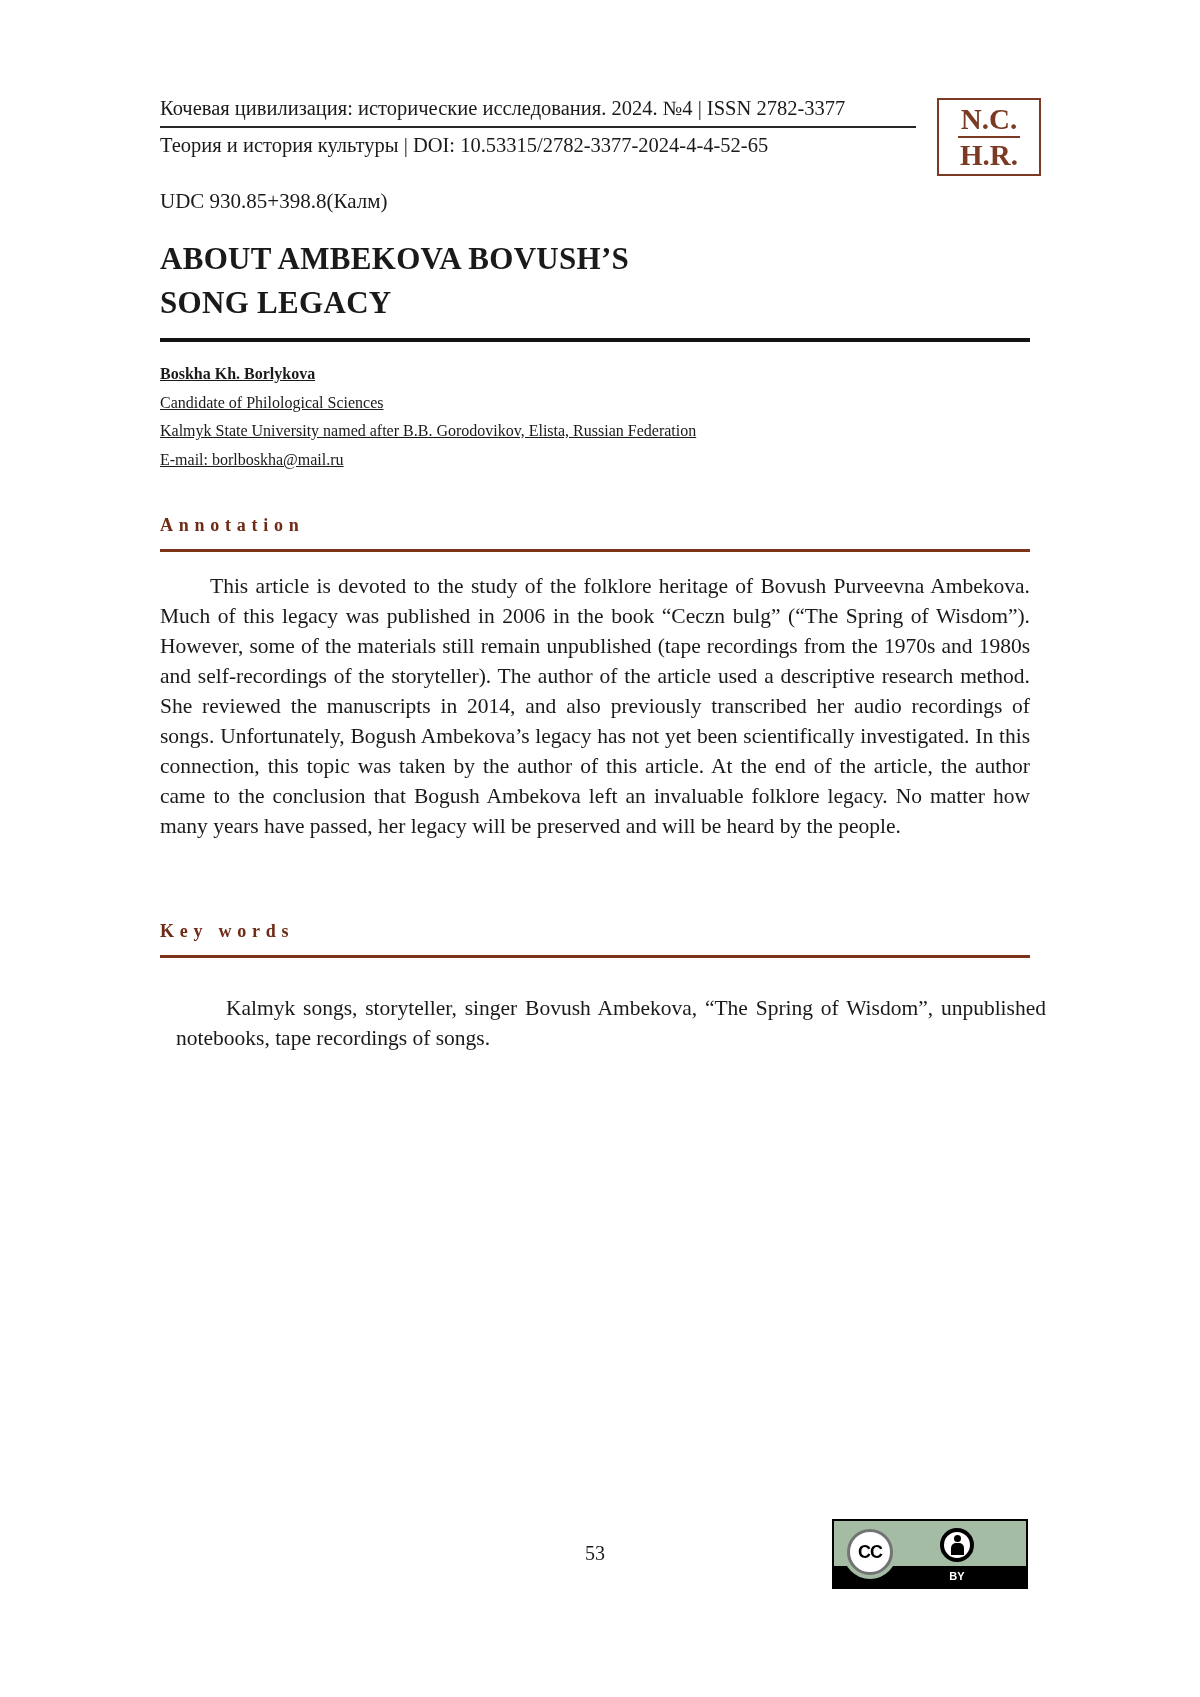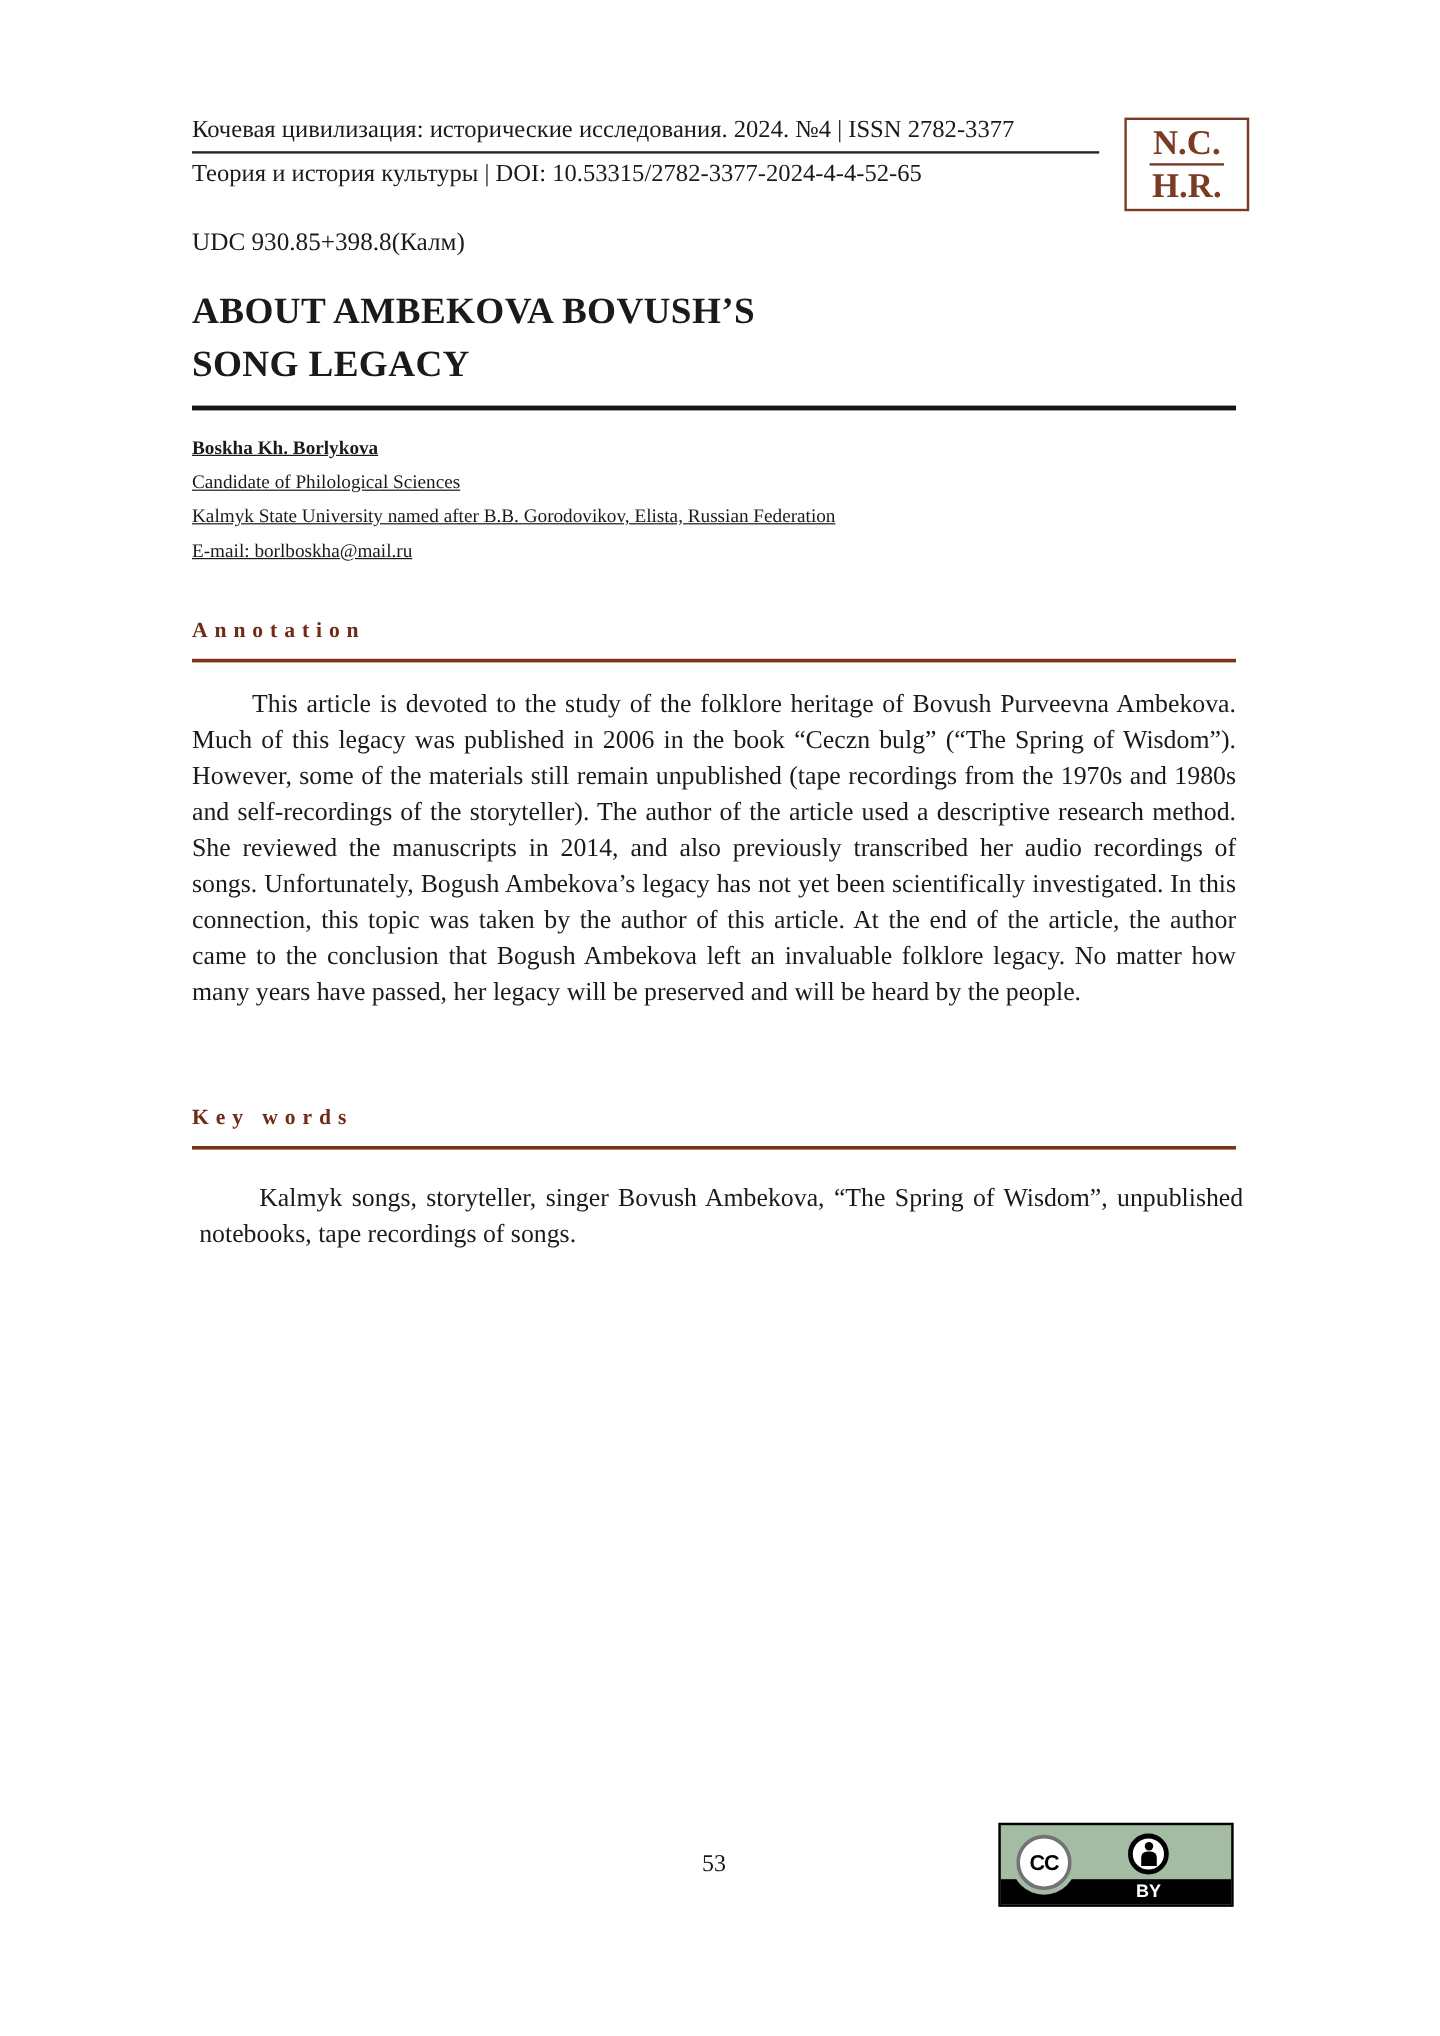--- a/index.html
+++ b/index.html
@@ -81,21 +81,21 @@
   }
   .person-circle {
     position:absolute; left:106px; top:7px;
     width:34px; height:34px; box-sizing:border-box;
     background:#fff; border:4px solid #000; border-radius:50%;
   }
   .person-head { width:7px; height:7px; border-radius:50%; background:#000; margin:3px auto 1px auto; }
   .person-body { width:13px; height:12px; background:#000; border-radius:5px 5px 0 0; margin:0 auto; }
   .cc-by {
     position:absolute; left:100px; bottom:0px; width:46px; height:21px;
-    color:#fff; font-weight:bold; font-size:15px; line-height:21px; text-align:center;
+    color:#fff; font-weight:bold; font-size:11px; line-height:21px; text-align:center;
   }
 </style>
 </head>
 <body>
 
 <div class="page">
   <div class="content">
 
     <div class="journal-header">
       <div class="jh-line1">Кочевая цивилизация: исторические исследования. 2024. №4 | ISSN 2782-3377</div>
@@ -129,21 +129,21 @@
       <div class="sec-rule"></div>
     </div>
 
     <p class="body-par annotation-text" style="margin:0;">This article is devoted to the study of the folklore heritage of Bovush Purveevna Ambekova. Much of this legacy was published in 2006 in the book “Ceczn bulg” (“The Spring of Wisdom”). However, some of the materials still remain unpublished (tape recordings from the 1970s and 1980s and self-recordings of the storyteller). The author of the article used a descriptive research method. She reviewed the manuscripts in 2014, and also previously transcribed her audio recordings of songs. Unfortunately, Bogush Ambekova’s legacy has not yet been scientifically investigated. In this connection, this topic was taken by the author of this article. At the end of the article, the author came to the conclusion that Bogush Ambekova left an invaluable folklore legacy. No matter how many years have passed, her legacy will be preserved and will be heard by the people.</p>
 
     <div class="sec-heading keywords-heading">
       <div class="sec-title">Key words</div>
       <div class="sec-rule"></div>
     </div>
 
-    <p class="body-par keywords-text" style="margin:6px;">Kalmyk songs, storyteller, singer Bovush Ambekova, “The Spring of Wisdom”, unpublished notebooks, tape recordings of songs.</p>
+    <p class="body-par keywords-text" style="margin:16px;">Kalmyk songs, storyteller, singer Bovush Ambekova, “The Spring of Wisdom”, unpublished notebooks, tape recordings of songs.</p>
 
     <div class="page-number">53</div>
   </div>
 
   <div class="cc-badge">
     <div class="cc-strip"></div>
     <div class="cc-circle">CC</div>
     <div class="person-circle">
       <div class="person-head"></div>
       <div class="person-body"></div>

